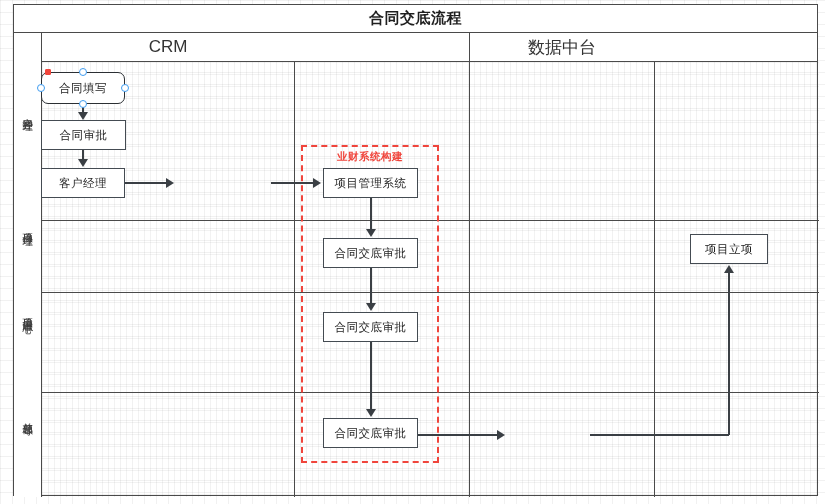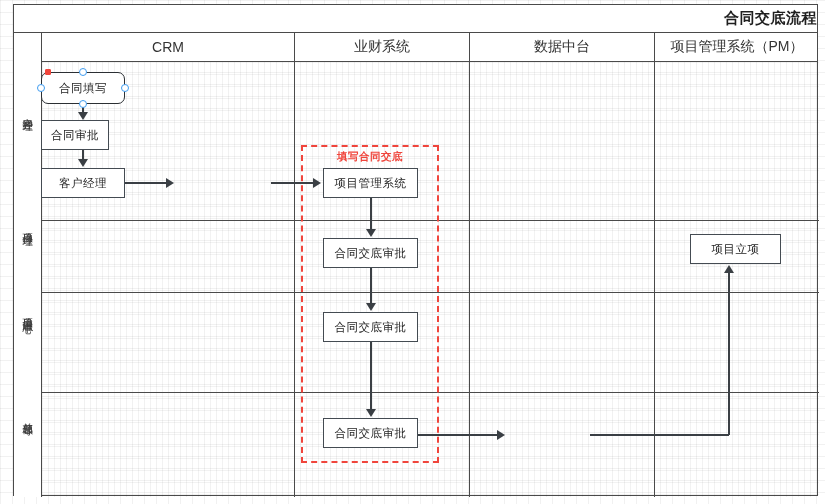--- a/index.html
+++ b/index.html
@@ -25,34 +25,34 @@
     left:13px;top:4px;width:805px;height:492px;
     box-sizing:border-box;
     border:1.6px solid #4a4a4a;
     background:transparent;
   }
   #title-bar{
     position:absolute;left:0;top:0;width:100%;height:28px;
     box-sizing:border-box;
     border-bottom:1.6px solid #4a4a4a;
     background:#ffffff;
-    display:flex;align-items:center;justify-content:flex-end;
+    display:flex;align-items:center;justify-content:center;
   }
   #title-bar .t{font-size:15px;font-weight:bold;color:#1f1f1f;letter-spacing:.5px;}
 
   #lane-head{
     position:absolute;left:0;top:28px;width:100%;height:29px;
     box-sizing:border-box;
     border-bottom:1.6px solid #4a4a4a;
     background:#ffffff;
   }
   .lane-head-cell{
     position:absolute;top:0;height:100%;
     display:flex;align-items:center;justify-content:center;
-    font-size:14px;color:#333;
+    font-size:17px;color:#333;
     box-sizing:border-box;
   }
   .lane-head-cell.hdiv{border-left:1.6px solid #4a4a4a;}
 
   
   #role-col{
     position:absolute;left:0;top:28px;width:28px;height:464px;
     box-sizing:border-box;
     border-right:1.6px solid #4a4a4a;
     background:#ffffff;
@@ -142,28 +142,22 @@
   <div id="pool">
 
     <div id="title-bar">
       <span class="t">合同交底流程</span>
     </div>
 
     <div id="lane-head">
       <div class="lane-head-cell" style="left:28px;width:252px;">
         <span>CRM</span>
       </div>
-      <div class="lane-head-cell hdiv" style="left:280px;width:175px;">
-        <span>业财系统</span>
-      </div>
       <div class="lane-head-cell hdiv" style="left:455px;width:185px;">
         <span>数据中台</span>
-      </div>
-      <div class="lane-head-cell hdiv" style="left:640px;width:165px;">
-        <span>项目管理系统（PM）</span>
       </div>
     </div>
 
     <div id="body-grid"></div>
 
     <div class="col-div" style="left:280px;"></div>
     <div class="col-div" style="left:455px;"></div>
     <div class="col-div" style="left:640px;"></div>
 
     <div class="role-div" style="top:215px;"></div>
@@ -181,21 +175,21 @@
         <span class="vtext">项目管理中心</span>
       </div>
       <div class="role-cell" style="top:330px;height:105px;">
         <span class="vtext">总部领导</span>
       </div>
     </div>
 
   </div>
 
   <div id="group-box" style="left:301px;top:145px;width:138px;height:318px;"></div>
-  <div id="group-label" style="left:337px;top:150px;">填写合同交底</div>
+  <div id="group-label" style="left:337px;top:150px;">业财系统构建</div>
 
   <div class="edge v" style="left:82px;top:104px;height:9px;"></div>
   <div class="arrow down" style="left:78px;top:112px;"></div>
 
   <div class="edge v" style="left:82px;top:150px;height:10px;"></div>
   <div class="arrow down" style="left:78px;top:159px;"></div>
 
   <div class="edge h" style="left:125px;top:182px;width:43px;"></div>
   <div class="arrow right" style="left:166px;top:178px;"></div>
 
@@ -221,21 +215,21 @@
   <div class="node rounded sel" style="left:41px;top:72px;width:84px;height:32px;">
     <span>合同填写</span>
   </div>
 
   <div class="handle red" style="left:45px;top:69px;"></div>
   <div class="handle" style="left:79px;top:68px;"></div>
   <div class="handle" style="left:37px;top:84px;"></div>
   <div class="handle" style="left:121px;top:84px;"></div>
   <div class="handle" style="left:79px;top:100px;"></div>
 
-  <div class="node" style="left:41px;top:120px;width:68px;height:30px;">
+  <div class="node" style="left:41px;top:120px;width:85px;height:30px;">
     <span>合同审批</span>
   </div>
 
   <div class="node" style="left:41px;top:168px;width:84px;height:30px;">
     <span>客户经理</span>
   </div>
 
 
   <div class="node" style="left:323px;top:168px;width:95px;height:30px;">
     <span>项目管理系统</span>
@@ -247,17 +241,17 @@
 
   <div class="node" style="left:323px;top:312px;width:95px;height:30px;">
     <span>合同交底审批</span>
   </div>
 
   <div class="node" style="left:323px;top:418px;width:95px;height:30px;">
     <span>合同交底审批</span>
   </div>
 
 
-  <div class="node" style="left:690px;top:234px;width:91px;height:30px;">
+  <div class="node" style="left:690px;top:234px;width:78px;height:30px;">
     <span>项目立项</span>
   </div>
 
 </div>
 
 </body></html>

